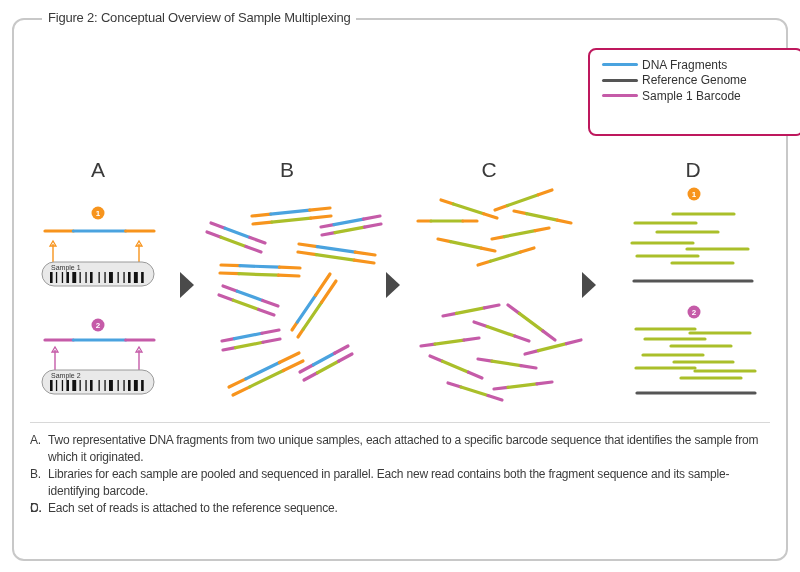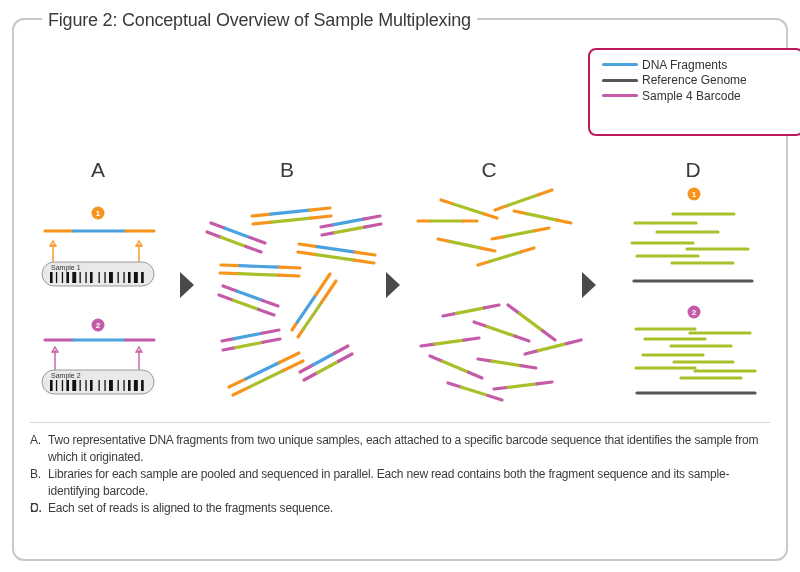--- a/index.html
+++ b/index.html
@@ -1,18 +1,18 @@
 <!DOCTYPE html>
 <html><head>
 <meta charset="utf-8">
 <style>
   html, body { margin:0; padding:0; background:#ffffff; }
   body { width:800px; height:572px; position:relative; overflow:hidden; font-family:"Liberation Sans", sans-serif; color:#444; }
   #frame { position:absolute; left:12px; top:18px; width:776px; height:543px; border:2px solid #c8c8c8; border-radius:12px; box-sizing:border-box; }
-  #title { position:absolute; left:42px; top:10px; background:#fff; padding:0 6px; font-size:18px; color:#3a3a3a; letter-spacing:-0.2px; }
+  #title { position:absolute; left:42px; top:10px; background:#fff; padding:0 6px; font-size:13px; color:#3a3a3a; letter-spacing:-0.2px; }
   #diagram { position:absolute; left:0; top:0; }
   #divider { position:absolute; left:30px; top:422px; width:740px; height:1px; background:#d8d8d8; }
   #captions { position:absolute; left:30px; top:432px; width:740px; margin:0; padding:0; list-style:none; font-size:12px; line-height:16.5px; color:#3c3c3c; letter-spacing:-0.2px; }
   #captions li { position:relative; padding-left:18px; margin-bottom:1px; }
   #captions .lbl { position:absolute; left:0; top:0; }
   #legend { position:absolute; left:588px; top:48px; width:216px; height:88px; border:2px solid #be185d; border-radius:8px; background:#fff; box-sizing:border-box; padding:7px 0 0 12px; }
   .leg-row { display:flex; align-items:center; height:15.5px; }
   .leg-swatch { width:36px; height:3px; border-radius:2px; margin-right:4px; }
   .leg-text { font-size:12px; color:#333; }
   .panel-label { font-family:"Liberation Sans", sans-serif; font-size:21px; fill:#3a3a3a; }
@@ -361,24 +361,24 @@
     <div class="leg-row">
       <span class="leg-swatch" style="background: rgb(74, 163, 223);"></span>
       <span class="leg-text">DNA Fragments</span>
     </div>
     <div class="leg-row">
       <span class="leg-swatch" style="background: rgb(85, 85, 85);"></span>
       <span class="leg-text">Reference Genome</span>
     </div>
     <div class="leg-row">
       <span class="leg-swatch" style="background: rgb(197, 91, 168);"></span>
-      <span class="leg-text">Sample 4 Barcode</span>
+      <span class="leg-text">Sample 1 Barcode</span>
     </div>
   </div>
 
 <div id="divider"></div>
 
 <ul id="captions">
     <li><span class="lbl">A.</span><span>Two representative DNA fragments from two unique samples, each attached to a specific barcode sequence that identifies the sample from which it originated.</span></li>
     <li><span class="lbl">B.</span><span>Libraries for each sample are pooled and sequenced in parallel. Each new read contains both the fragment sequence and its sample-identifying barcode.</span></li>
     <li><span class="lbl">C.</span></li>
-    <li><span class="lbl">D.</span><span>Each set of reads is aligned to the fragments sequence.</span></li>
+    <li><span class="lbl">D.</span><span>Each set of reads is attached to the reference sequence.</span></li>
   </ul>
 
 </body></html>

